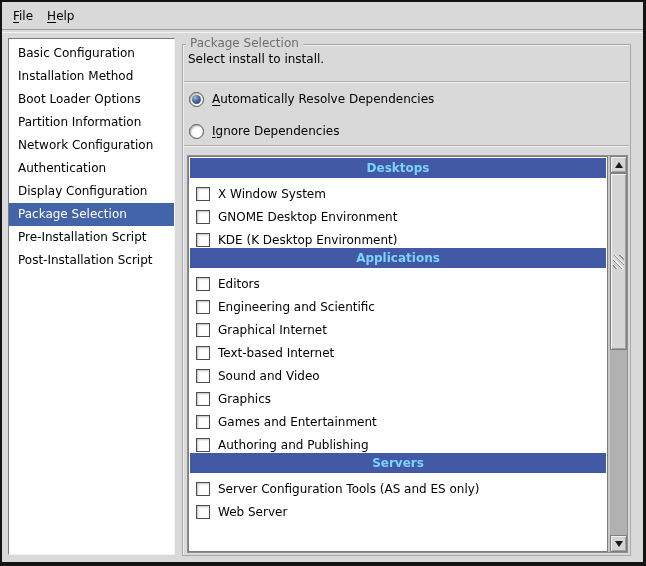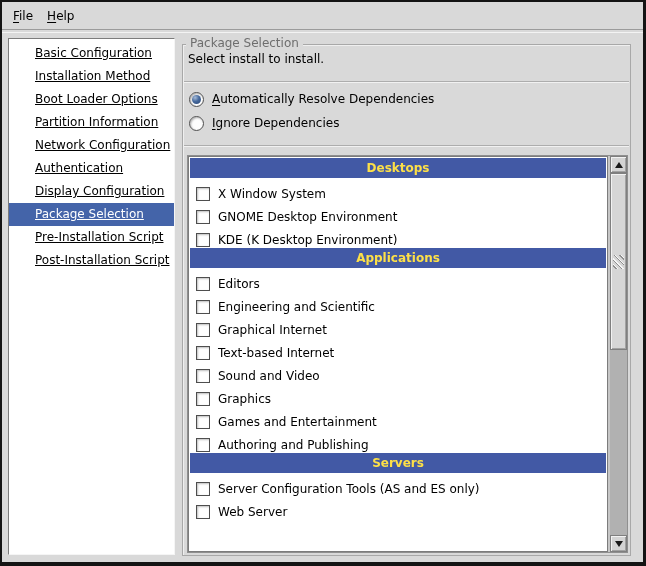--- a/index.html
+++ b/index.html
@@ -11,42 +11,42 @@
   }
   
   .menubar { position:absolute; top:0; left:0; right:0; height:27px; display:flex; align-items:center; padding-left:4px; }
   .menu-item { padding:3px 7px; cursor:default; }
   .menubar-sep { position:absolute; top:27px; left:0; right:0; height:2px; border-top:1px solid #9b9b9b; border-bottom:1px solid #f3f3f3; }
   
   .sidebar {
     position:absolute; left:6px; top:36px; width:167px; height:517px; box-sizing:border-box;
     background:#fff; border:1px solid; border-color:#7c7c7c #f5f5f5 #f5f5f5 #7c7c7c; padding-top:3px;
   }
-  .sidebar-item { height:23px; line-height:23px; padding-left:26px; white-space:nowrap; cursor:default;text-decoration:underline; }
+  .sidebar-item { height:23px; line-height:23px; padding-left:9px; white-space:nowrap; cursor:default; }
   .sidebar-item.selected { background:var(--selection-blue,#4464a9); color:#fff; }
   
   .frame { position:absolute; left:180px; top:42px; width:449px; height:512px; box-sizing:border-box;
     border:1px solid #a8a8a8; box-shadow:inset 1px 1px 0 #efefef; }
   .frame-legend { position:absolute; top:-9px; left:3px; background:#d9d9d9; padding:0 4px; color:#6e6e6e; }
   .desc { position:absolute; top:7px; left:5px; }
   .sep { position:absolute; left:1px; right:1px; height:0; border-top:1px solid #adadad; border-bottom:1px solid #f1f1f1; }
   .sep1 { top:36px; }
   .sep2 { top:100px; }
-  .radios { position:absolute; top:44px; left:6px; display:flex; flex-direction:column; gap:4px; }
+  .radios { position:absolute; top:44px; left:6px; display:flex; flex-direction:column; gap:12px; }
   .radio-row { display:flex; align-items:center; gap:8px; height:20px; cursor:default; }
   .radio { position:relative; width:13px; height:13px; border-radius:50%; background:#fdfdfd;
     border:1px solid #4e4e4e; box-shadow:inset 1px 1px 2px rgba(0,0,0,.3); flex:0 0 auto; }
   .radio.selected::after { content:""; position:absolute; left:2px; top:2px; width:9px; height:9px; border-radius:50%;
     background:radial-gradient(circle at 35% 30%, #a6bcd9 0%, #46699c 45%, #2a4775 100%); }
   
   .scrollarea { position:absolute; left:4px; right:2px; top:110px; bottom:2px;
     border:1px solid #8f8f8f; background:#c6c6c6; display:flex; box-sizing:border-box; }
   .viewport { flex:1; background:#fff; border:1px solid #7c7c7c; box-sizing:border-box; overflow:hidden; }
   .pkg-header { height:20px; line-height:20px; margin:1px 1px 0 1px; background:var(--accent-blue,#4259a5);
-    color:#fde047; font-weight:bold; text-align:center; }
+    color:#7dd3fc; font-weight:bold; text-align:center; }
   .pkg-row { height:23px; display:flex; align-items:flex-end; padding-left:7px; cursor:default; }
   .checkbox { width:12px; height:12px; background:#fff; border:1px solid #4e4e4e;
     box-shadow:inset 1px 1px 2px rgba(0,0,0,.25); margin-right:8px; flex:0 0 auto; }
   .pkg-label { white-space:nowrap; }
   
   .scrollbar { width:17px; margin-left:2px; display:flex; flex-direction:column; background:#b1b1b1; }
   .sb-btn { height:17px; flex:0 0 auto; background:#d4d4d4; border:1px solid #7f7f7f; box-sizing:border-box;
     box-shadow:inset 1px 1px 0 #f2f2f2, inset -1px -1px 0 #a2a2a2; display:flex; align-items:center; justify-content:center; }
   .sb-thumb { height:177px; flex:0 0 auto; background:#d6d6d6; border:1px solid #7f7f7f; box-sizing:border-box;
     box-shadow:inset 1px 1px 0 #f2f2f2, inset -1px -1px 0 #a2a2a2; display:flex; align-items:center; justify-content:center; }

